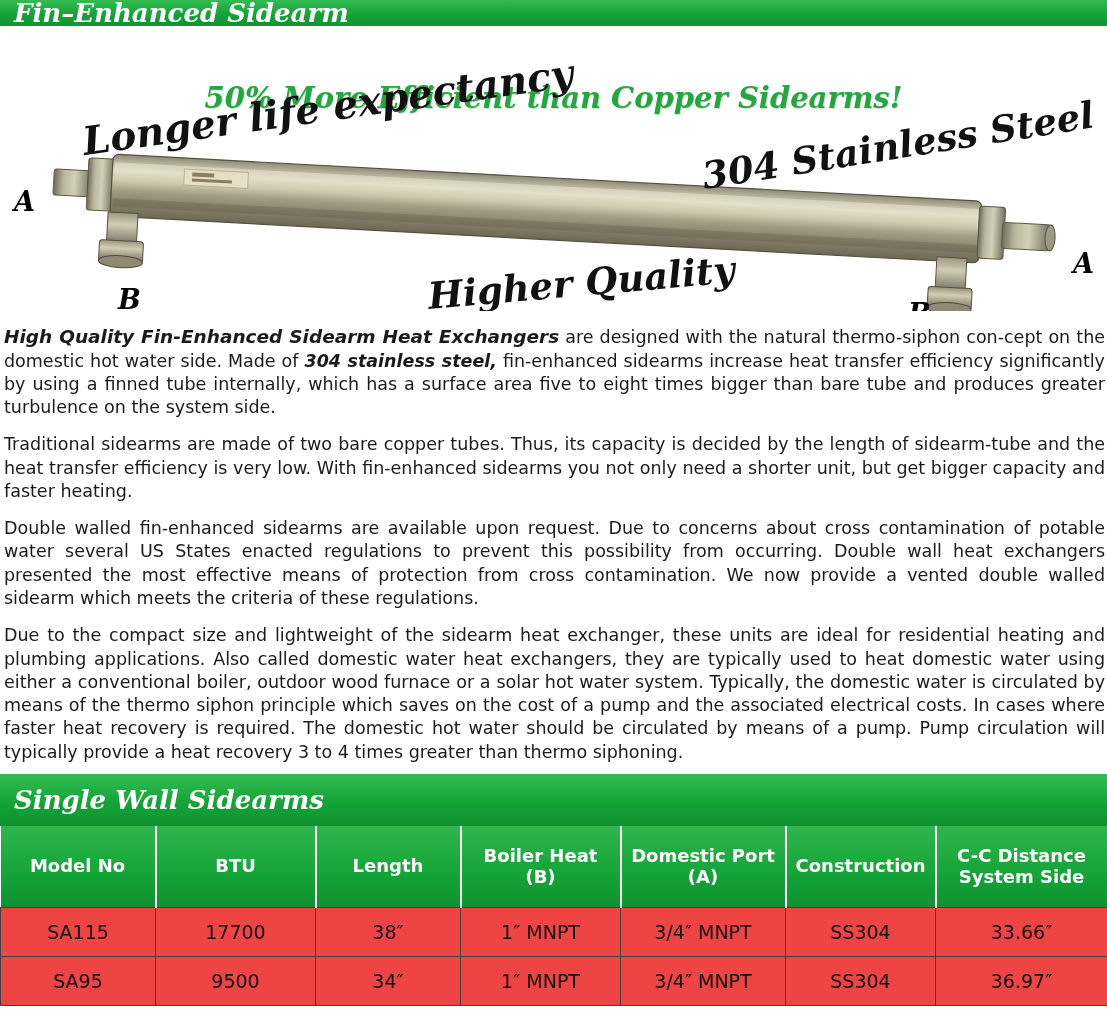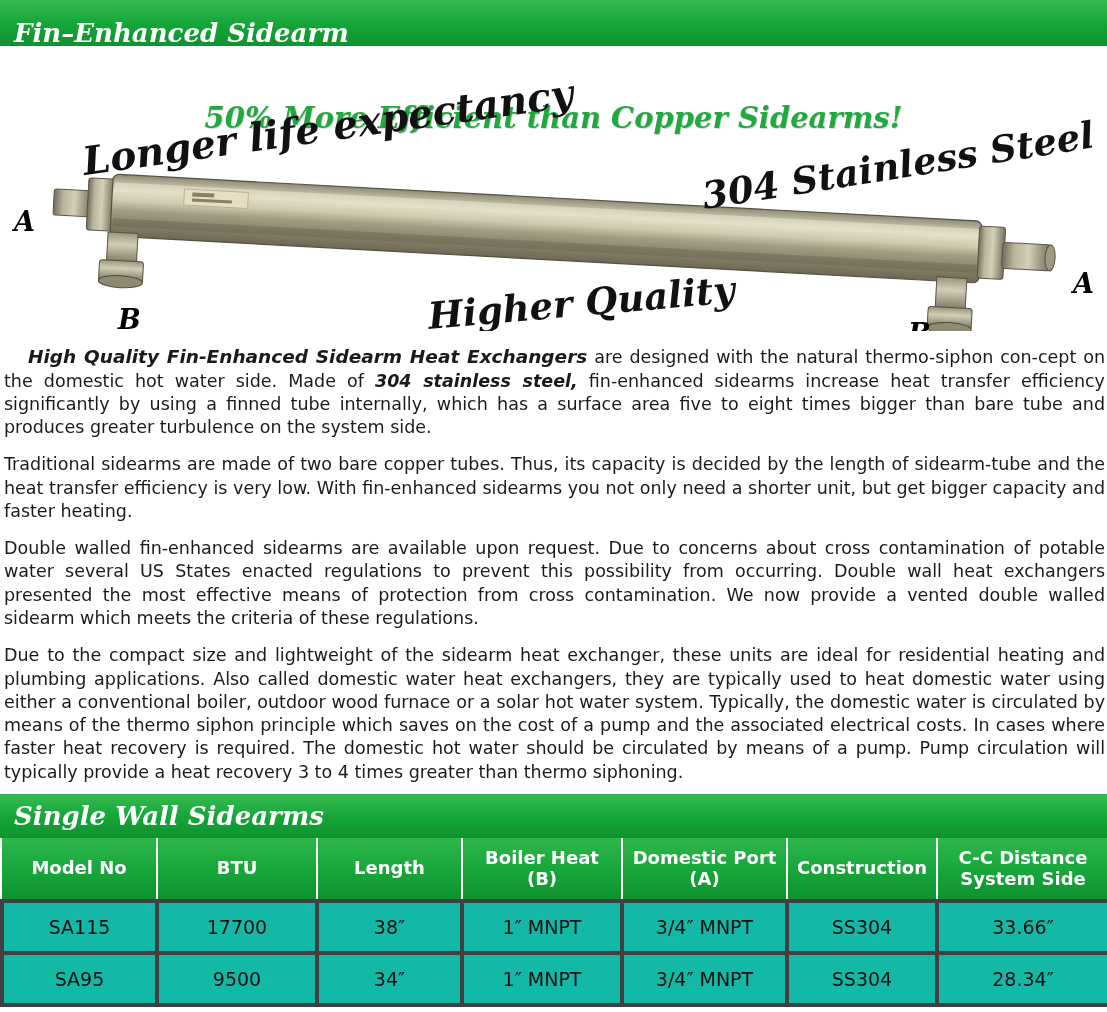--- a/index.html
+++ b/index.html
@@ -12,23 +12,23 @@
     min-height: 1012px;
     font-family: "DejaVu Sans", sans-serif;
     color: #111;
     overflow: hidden;
   }
 
   
   .title-bar {
     background: #1aa83c;
     background: linear-gradient(to bottom, #35bb52 0%, #14a437 55%, #0f9230 100%);
-    height: 46px;
+    height: 26px;
     display: flex;
-    align-items: flex-end;
+    align-items: flex-start;
     padding-left: 14px;
     box-sizing: border-box;
   }
   .title-bar .title-text {
     color: #ffffff;
     font-family: "DejaVu Serif", serif;
     font-style: italic;
     font-weight: bold;
     font-size: 26px;
     letter-spacing: 0px;
@@ -118,33 +118,32 @@
     text-align: justify;
     color: #1a1a1a;
     padding-left: 2px;
     padding-right: 0px;
   }
   .body-copy p:last-child { margin-bottom: 0; }
   .lead-bold {
     font-weight: bold;
     font-style: italic;
     font-size: 18.5px;
-    margin-left: 24px;
   }
   .inline-bold-italic {
     font-weight: bold;
     font-style: italic;
     margin-top: 12px;
   }
 
   
   .section-bar {
     background: #1aa83c;
     background: linear-gradient(to bottom, #35bb52 0%, #14a437 55%, #0f9230 100%);
-    height: 44px;
+    height: 52px;
     display: flex;
     align-items: center;
     padding-left: 14px;
     box-sizing: border-box;
     margin-top: 4px;
   }
   .section-bar .section-text {
     color: #ffffff;
     font-family: "DejaVu Serif", serif;
     font-style: italic;
@@ -159,35 +158,35 @@
     table-layout: fixed;
   }
   table.spec th {
     background: #1aa83c;
     background: linear-gradient(to bottom, #2fb64d 0%, #14a437 60%, #0f9230 100%);
     color: #ffffff;
     font-family: "DejaVu Sans", sans-serif;
     font-weight: bold;
     font-size: 18px;
     text-align: center;
-    padding: 10px 4px;
+    padding: 20px 4px;
     border-left: 2px solid #ffffff;
     border-right: 2px solid #ffffff;
     line-height: 1.15;
     height: 62px;
     box-sizing: border-box;
   }
   table.spec th:first-child { border-left: none; }
   table.spec td {
     text-align: center;
     font-size: 19px;
     color: #111;
     padding: 13px 4px;
-    border: 4px solid #404040;
-    background: #14b8a6;
+    border: 1px solid #404040;
+    background: #ef4444;
   }
   col.c0 { width: 155px; }
   col.c1 { width: 160px; }
   col.c2 { width: 145px; }
   col.c3 { width: 160px; }
   col.c4 { width: 165px; }
   col.c5 { width: 150px; }
   col.c6 { width: 172px; }
 </style>
 </head>
@@ -316,16 +315,16 @@
       <td>SS304</td>
       <td>33.66″</td>
     </tr>
     <tr>
       <td>SA95</td>
       <td>9500</td>
       <td>34″</td>
       <td>1″ MNPT</td>
       <td>3/4″ MNPT</td>
       <td>SS304</td>
-      <td>28.34″</td>
+      <td>36.97″</td>
     </tr>
   </tbody>
 </table>
 
 </body></html>

